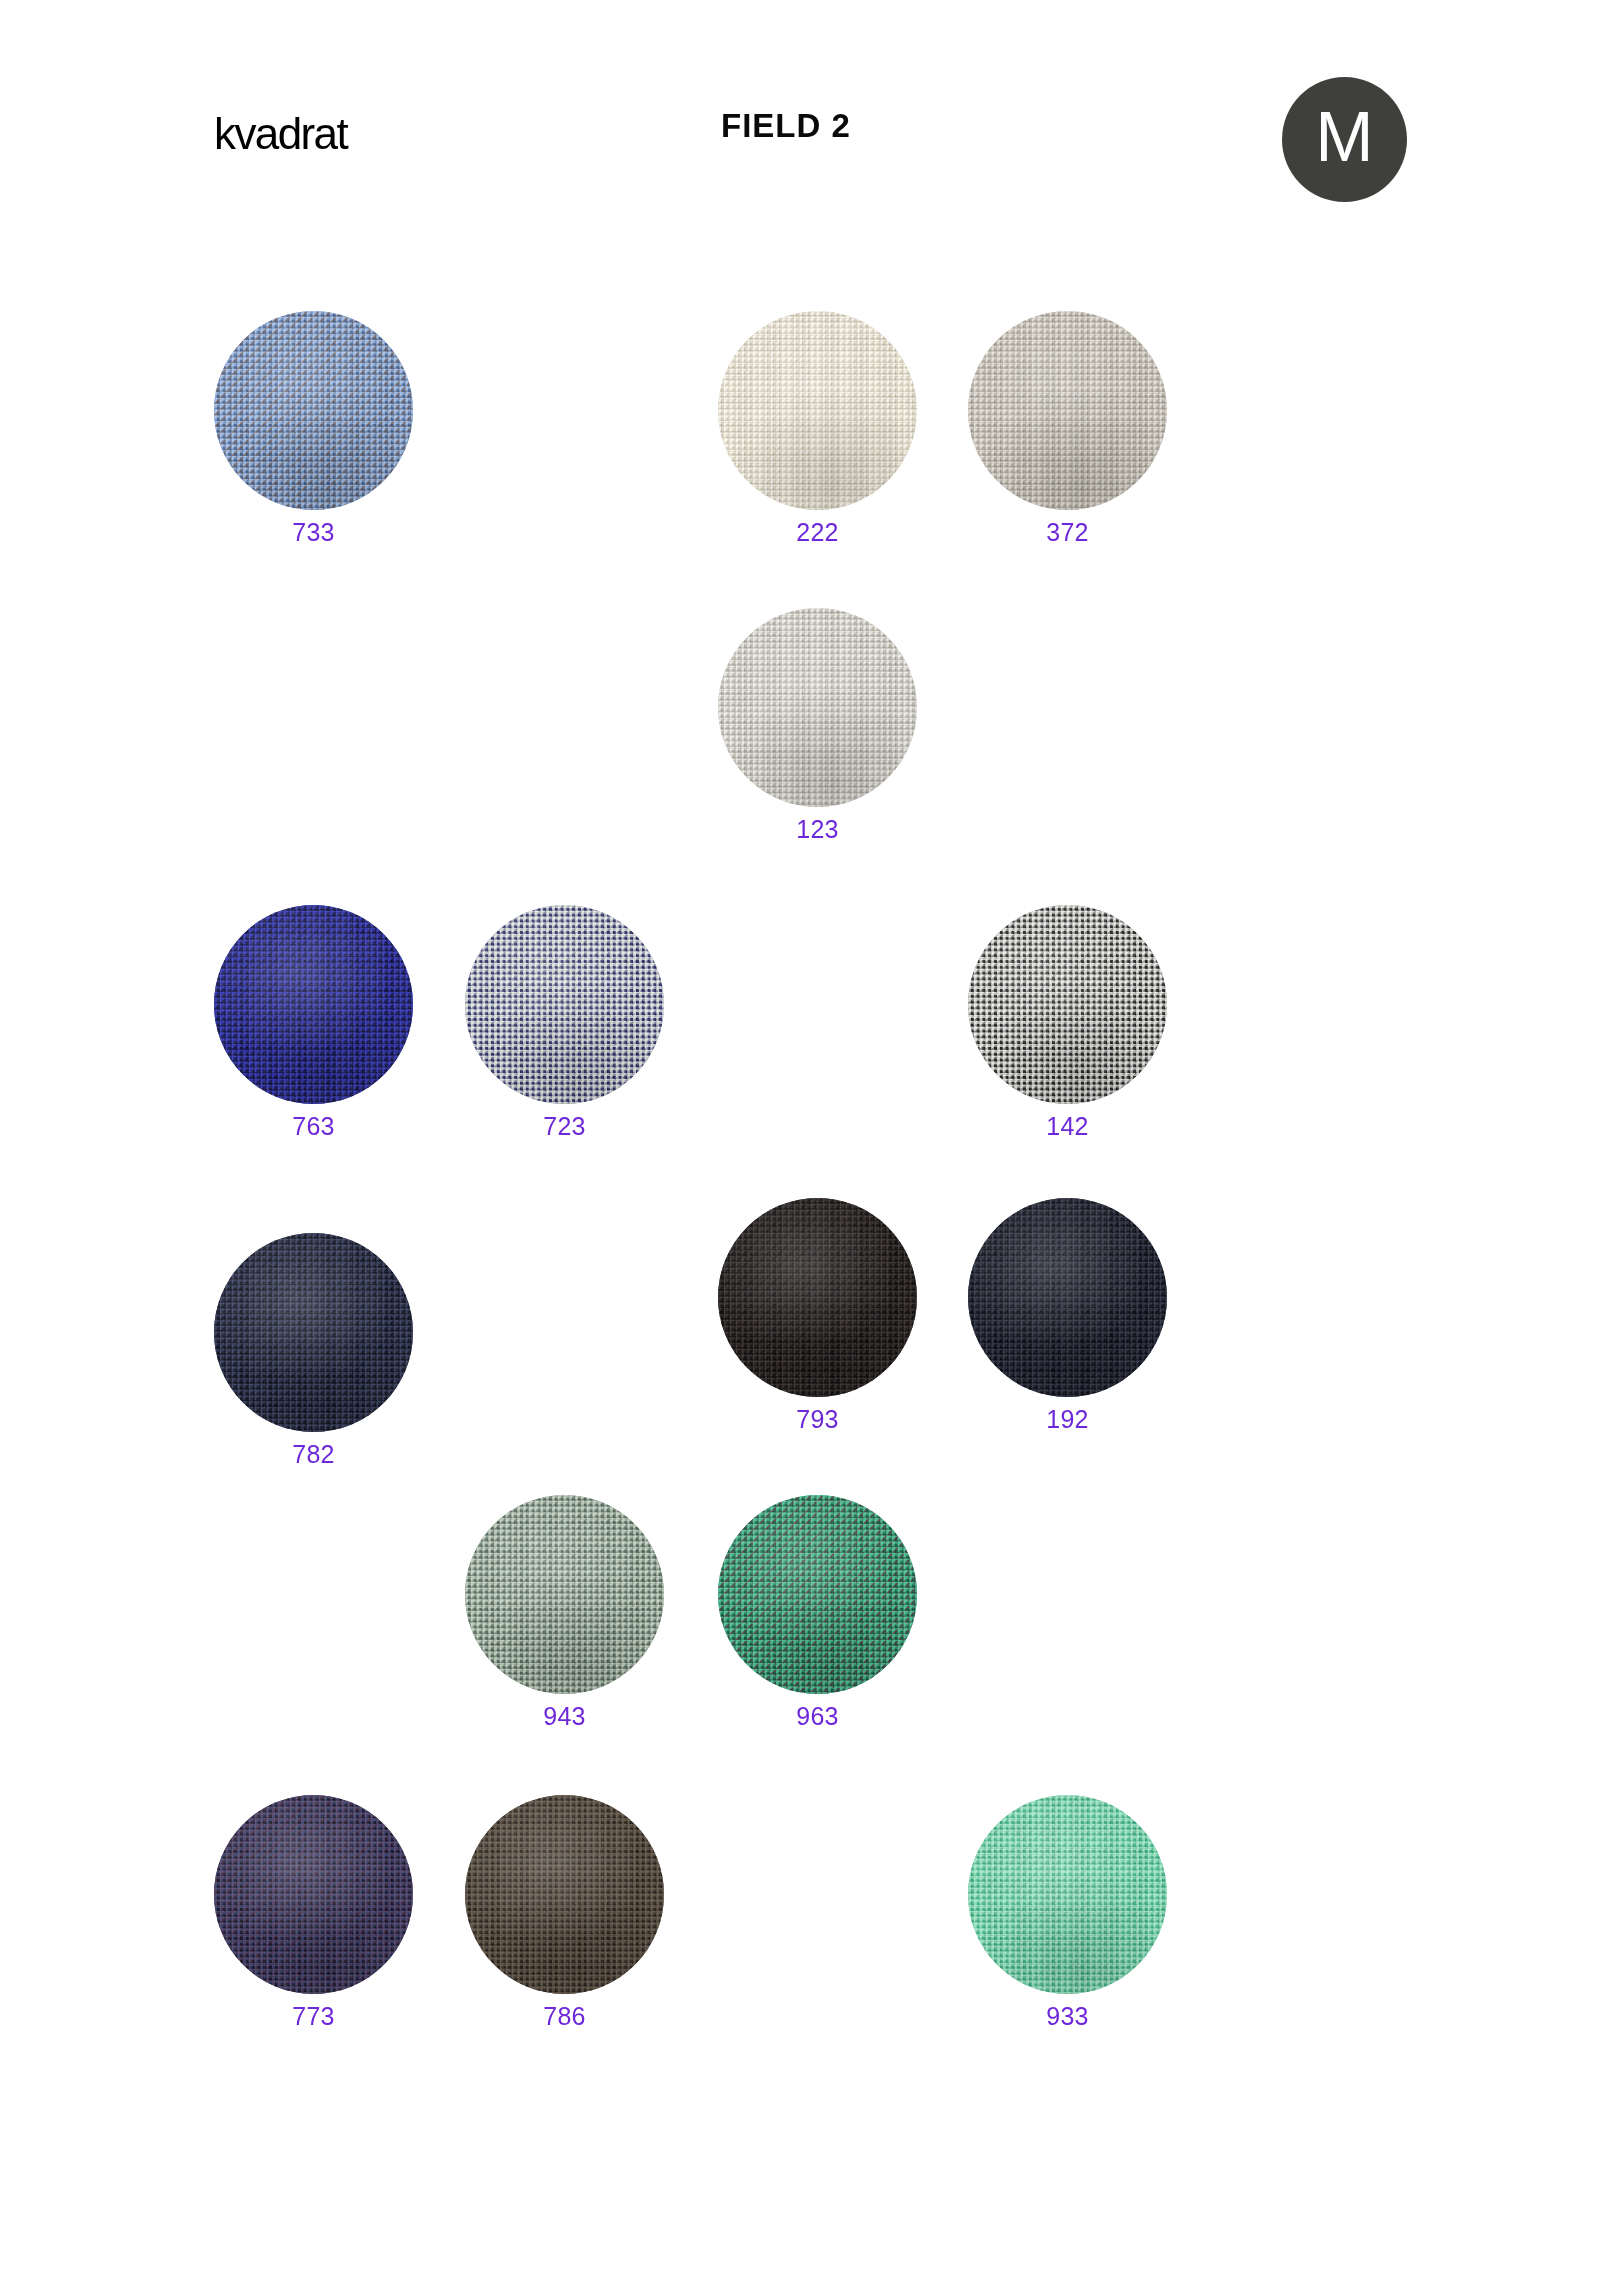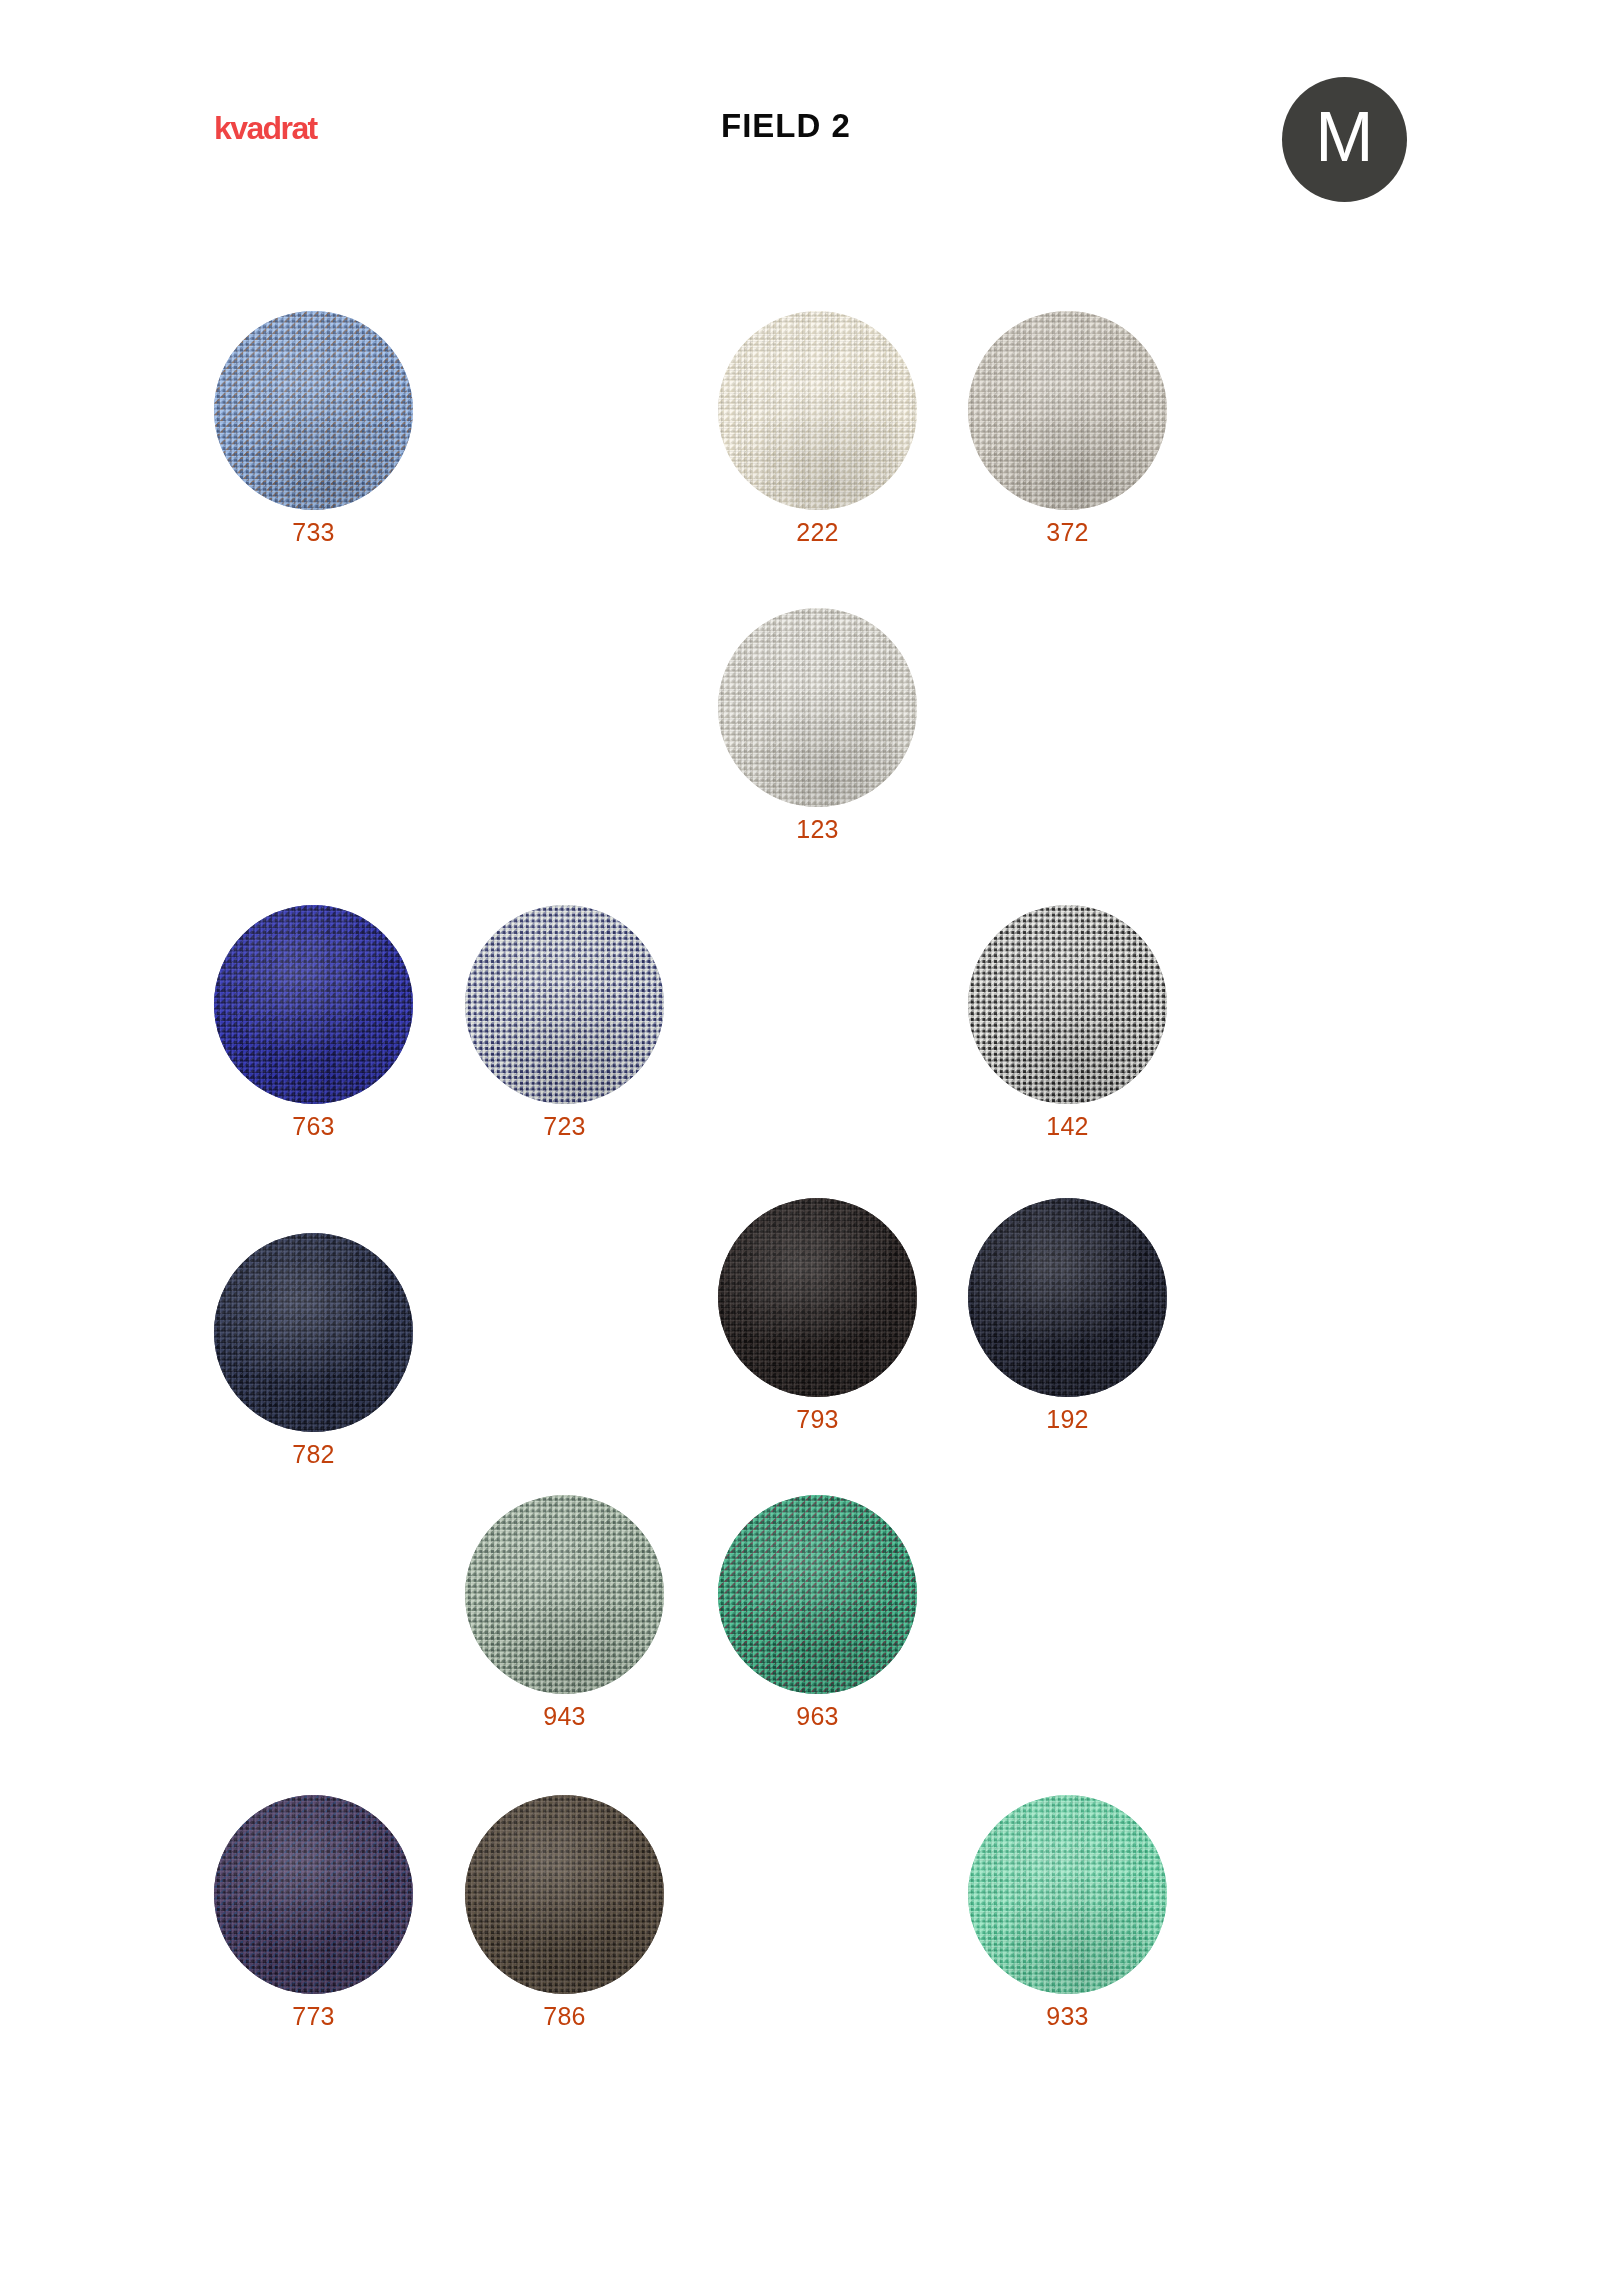--- a/index.html
+++ b/index.html
@@ -8,22 +8,22 @@
     background:#ffffff;
     font-family:"Liberation Sans","DejaVu Sans",sans-serif;
     position:relative;overflow:hidden;
   }
 
   
   #header{position:absolute;left:0;top:0;width:1623px;height:214px;}
 
   #brand-logo{
     position:absolute;left:214px;top:112px;
-    font-size:32px;font-weight:700;letter-spacing:-1.6px;
-    color:#ef4444;line-height:1;
+    font-size:44px;font-weight:400;letter-spacing:-1.6px;
+    color:#000000;line-height:1;
     font-family:"Liberation Sans","DejaVu Sans",sans-serif;
   }
 
   #page-title{
     position:absolute;left:721px;top:109px;
     font-size:33px;font-weight:700;letter-spacing:1px;
     color:#0a0a0a;line-height:1;
   }
 
   #grade-badge{
@@ -63,21 +63,21 @@
   }
   .swatch-disc .grain{
     position:absolute;inset:0;opacity:.5;
     background-image:
       repeating-linear-gradient(90deg, rgba(0,0,0,.14) 0 0.6px, rgba(255,255,255,.10) 0.6px 1.3px, rgba(0,0,0,0) 1.3px 2.9px),
       repeating-linear-gradient(0deg, rgba(0,0,0,.12) 0 0.6px, rgba(255,255,255,.09) 0.6px 1.3px, rgba(0,0,0,0) 1.3px 2.9px);
   }
 
   .swatch-label{
     position:absolute;top:209px;left:0;width:199px;
-    text-align:center;font-size:25px;color:#c2410c;
+    text-align:center;font-size:25px;color:#6d28d9;
     font-weight:400;letter-spacing:0.3px;line-height:1;
   }
 
   
   #footer{position:absolute;left:0;top:2106px;width:1623px;height:190px;}
 </style>
 </head>
 <body>
 
 <div id="header">

